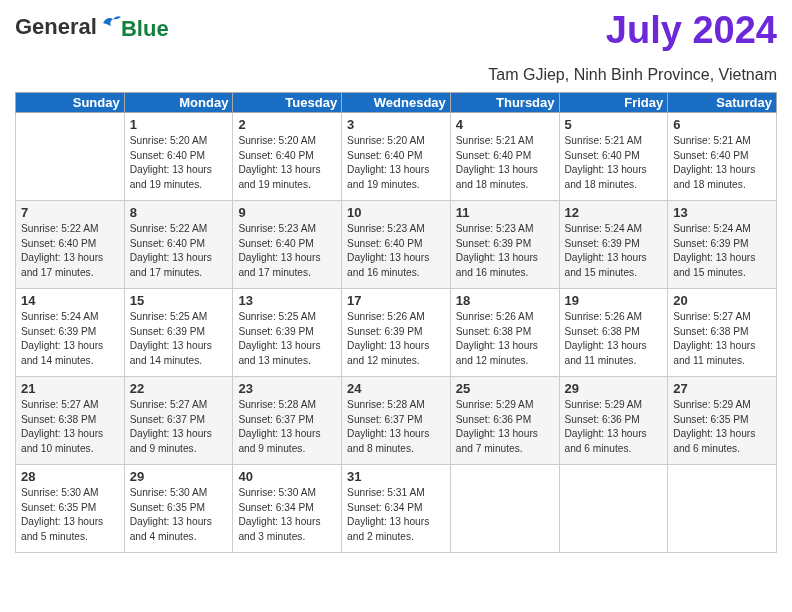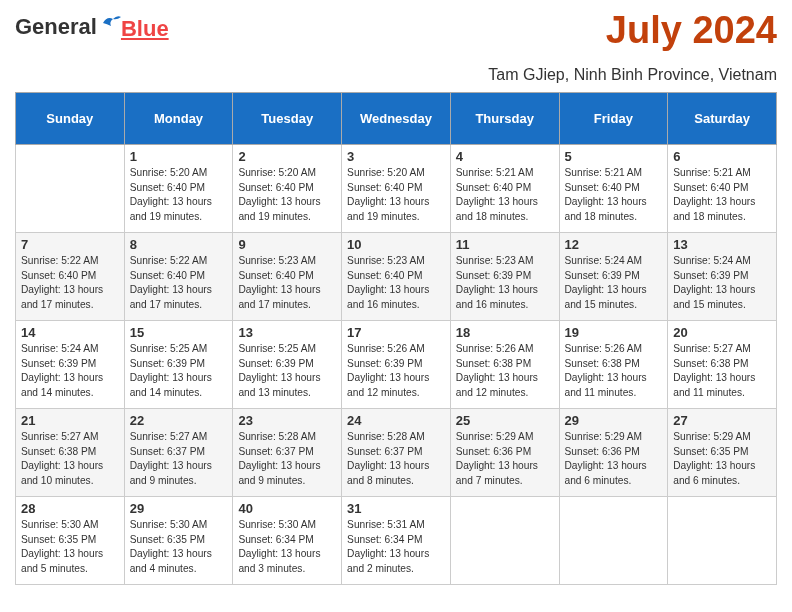--- a/index.html
+++ b/index.html
@@ -27,40 +27,40 @@
       font-weight: bold;
       color: #333;
       line-height: 1;
     }
     .title-area {
       text-align: right;
     }
     .month-title {
       font-size: 38px;
       font-weight: bold;
-      color: #c2410c;
+      color: #6d28d9;
       line-height: 1.1;
     }
     .location-title {
       font-size: 16px;
       color: #333;
       margin-top: 14px;
     }
     table {
       width: 100%;
       border-collapse: collapse;
       table-layout: fixed;
     }
     th {
       background-color: #1a6fc4;
       color: #fff;
       font-size: 13px;
       font-weight: bold;
-      padding: 18px 4px;
-      text-align: center;
+      padding: 2px 4px;
+      text-align: right;
       border: 1px solid #aaa;
     }
     td {
       vertical-align: top;
       border: 1px solid #ccc;
       padding: 4px 5px;
       font-size: 10.5px;
       color: #333;
       height: 88px;
     }
@@ -85,21 +85,21 @@
 
 <div class="header-area">
   <div class="logo">
     <div style="display:flex;align-items:center;">
       <span class="logo-text"><span style="color:#333;">General</span></span>
       <svg width="22" height="18" viewBox="0 0 22 18" style="margin-left:2px;margin-bottom:8px;">
         <path d="M4,9 Q8,2 14,5 Q10,8 12,12 Q8,10 4,9Z" fill="#1a6fc4"></path>
         <path d="M14,5 Q18,1 22,3 Q18,6 14,5Z" fill="#1a6fc4"></path>
       </svg>
     </div>
-    <span class="logo-text" style="color:#ef4444;margin-top:-6px;text-decoration:underline;">Blue</span>
+    <span class="logo-text" style="color:#15803d;margin-top:-6px;">Blue</span>
   </div>
   <div class="title-area">
     <div class="month-title">July 2024</div>
     <div class="location-title">Tam GJiep, Ninh Binh Province, Vietnam</div>
   </div>
 </div>
 
 <table>
   <thead>
     <tr>

